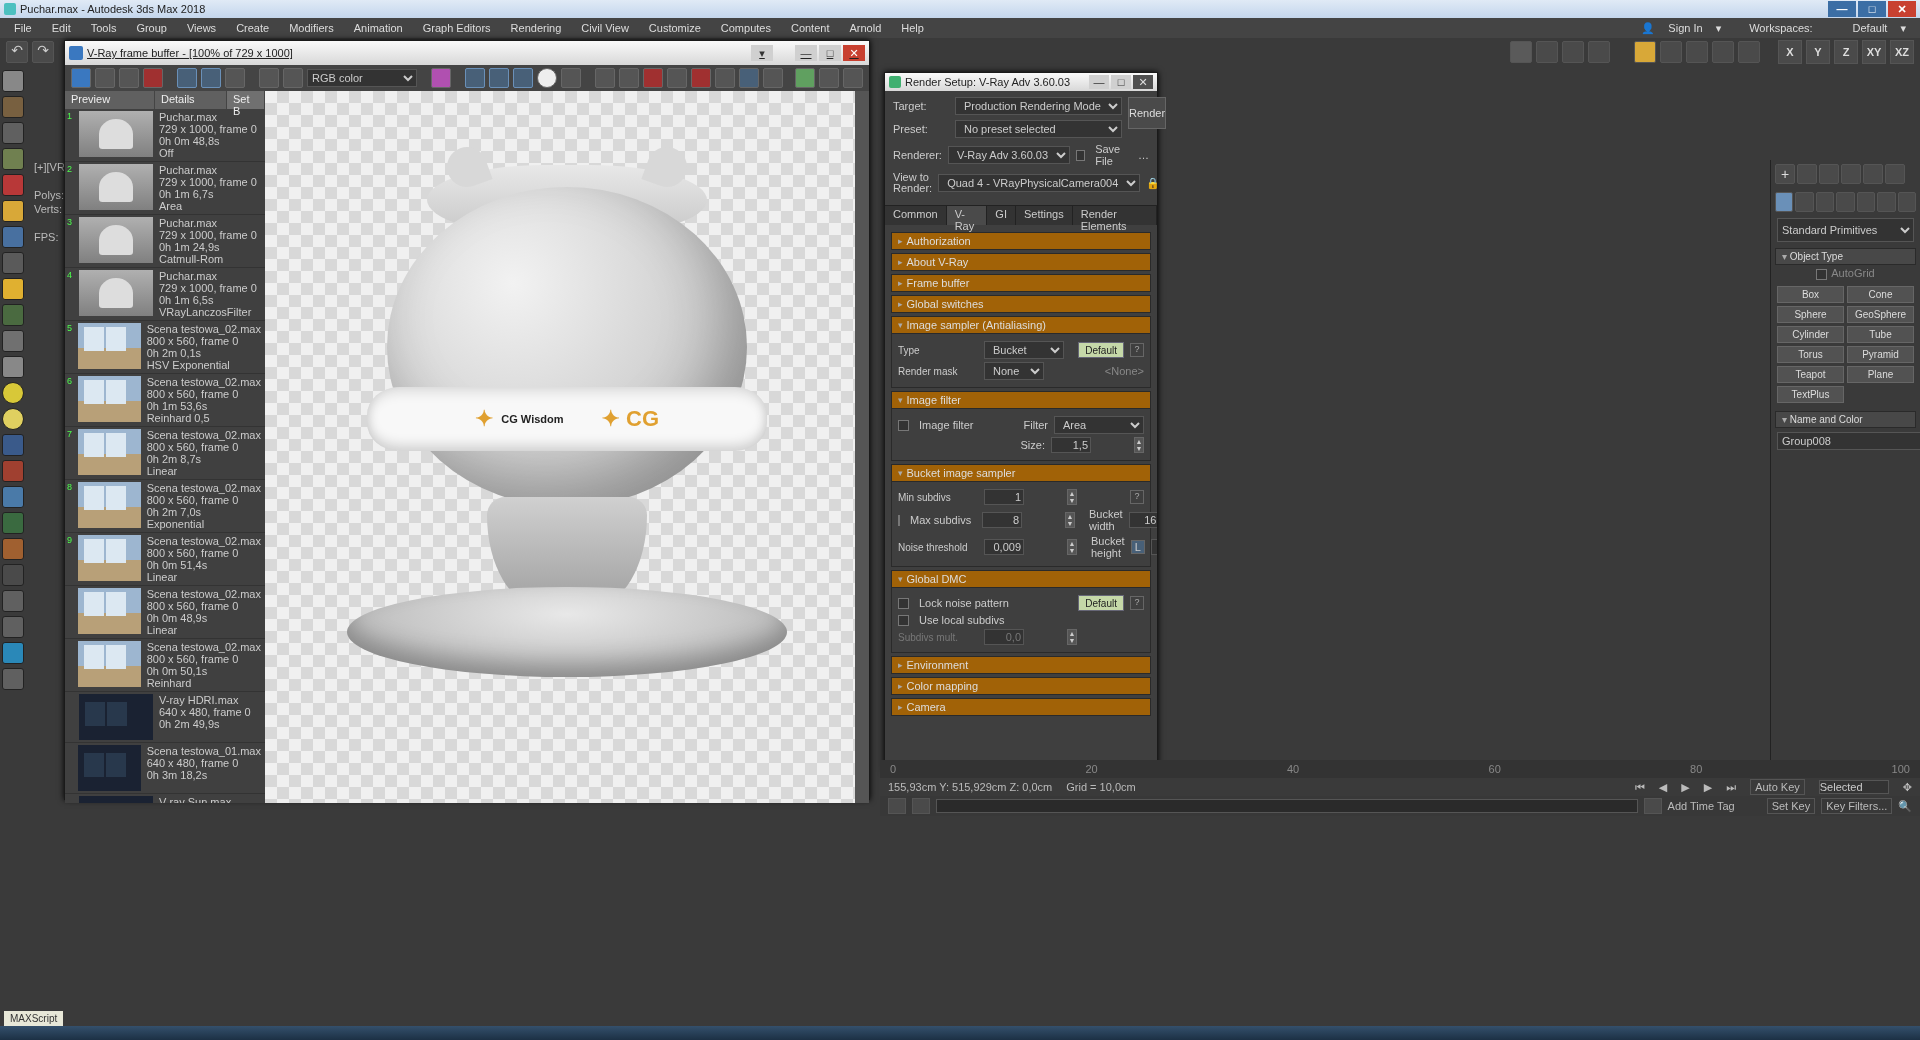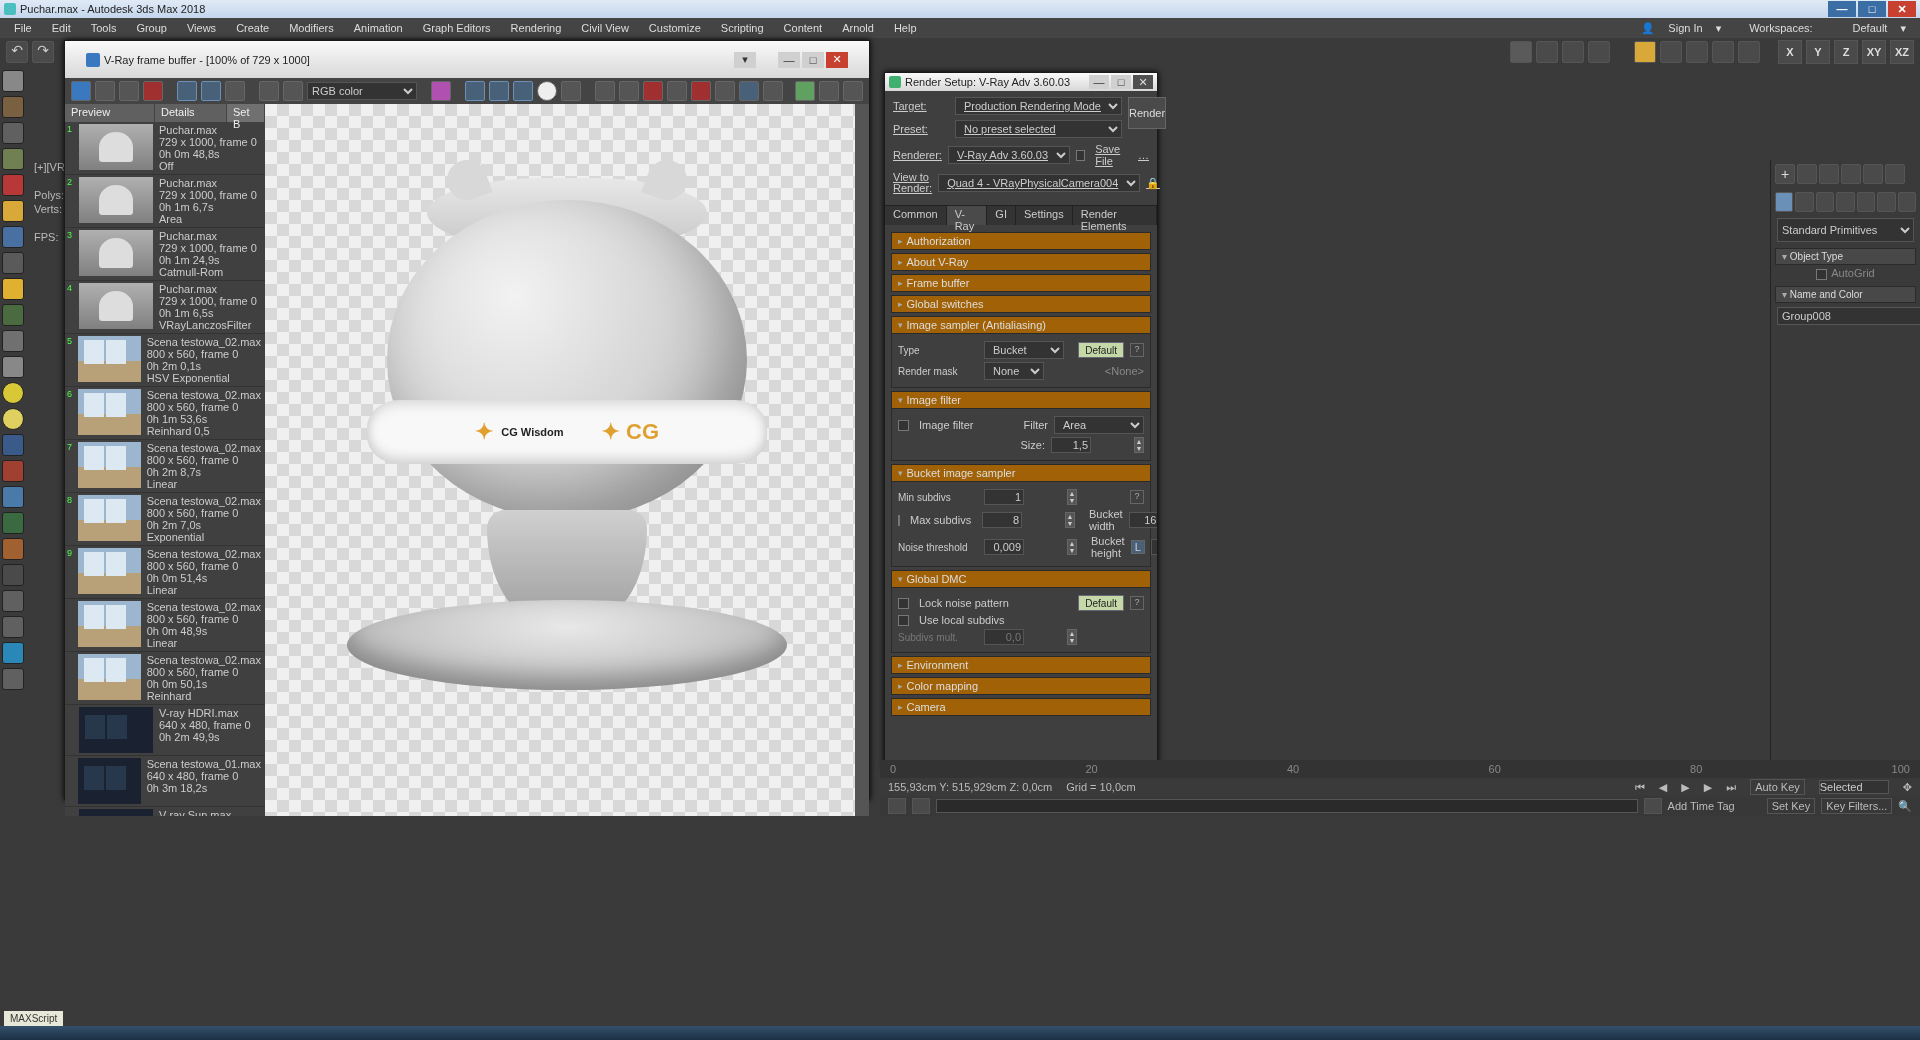--- a/index.html
+++ b/index.html
@@ -31,21 +31,21 @@
 .lefttools .lbtn { width:22px; height:22px; border-radius:3px; border:1px solid #222; }
 
 
 .maxscript { position:absolute; left:4px; bottom:14px; background:#e8e8d8; color:#333; padding:2px 6px; font-size:10px; }
 
 
 .vpstats { position:absolute; left:34px; top:160px; color:#bbb; font-size:10px; line-height:14px; }
 
 
 .vfb { position:absolute; left:64px; top:40px; width:806px; height:760px; background:#3a3a3a; border:1px solid #1a1a1a; box-shadow:0 0 6px #000; }
-.vfb .vfbtitle { height:37px; background:linear-gradient(#fafafa,#d8d8d8); color:#222; display:flex; align-items:center; padding:0 21px; }
+.vfb .vfbtitle { height:24px; background:linear-gradient(#fafafa,#d8d8d8); color:#222; display:flex; align-items:center; padding:0 4px;text-decoration:underline; }
 .vfb .vfbtitle .vicon { width:14px; height:14px; background:#3a78c0; margin-right:4px; border-radius:2px; }
 .vfb .vfbtitle .spacer{flex:1;}
 .vfb .vfbtitle .wbtn { width:22px; height:16px; margin-left:2px; display:flex; align-items:center; justify-content:center; }
 .vfb .vfbtitle .wmin{background:#d0d0d0;color:#333;} .vfb .vfbtitle .wmax{background:#d0d0d0;color:#333;} .vfb .vfbtitle .wclose{background:#c84030;color:#fff;}
 .vfb .vfbtitle .dropmin{ background:#d0d0d0; color:#333; margin-left:0;}
 .vfb .vfbtbar { height:26px; background:#444; display:flex; align-items:center; gap:4px; padding:0 6px; }
 .vfb .vfbtbar .vbtn { width:20px; height:20px; background:#555; border:1px solid #666; border-radius:2px; }
 .vfb .vfbtbar .vbtn.active { background:#486078; border-color:#6a90b8; }
 .vfb .vfbtbar select { background:#333; color:#ccc; border:1px solid #555; height:18px; width:110px; }
 .vfbbody { display:flex; height:calc(100% - 46px); }
@@ -82,21 +82,21 @@
 .trophy .crown:before{left:20px;transform:rotate(-20deg);} .trophy .crown:after{right:20px;transform:rotate(20deg) scaleX(-1);}
 
 
 .rs { position:absolute; left:884px; top:72px; width:274px; height:700px; background:#3f3f3f; border:1px solid #1a1a1a; box-shadow:0 0 6px #000; }
 .rs .rstitle { height:18px; background:linear-gradient(#fafafa,#d8d8d8); color:#222; display:flex; align-items:center; padding:0 4px; }
 .rs .rstitle .ricon{width:12px;height:12px;background:#40b070;margin-right:4px;border-radius:2px;}
 .rs .rstitle .spacer{flex:1;}
 .rs .rstitle .wbtn{width:20px;height:14px;margin-left:2px;display:flex;align-items:center;justify-content:center;}
 .rs .rstitle .wmin{background:#d0d0d0;color:#333;} .rs .rstitle .wmax{background:#d0d0d0;color:#333;} .rs .rstitle .wclose{background:#505050;color:#ddd;}
 .rs .rstop { padding:6px 8px; background:#3f3f3f; }
-.rs .row { display:flex; align-items:center; margin-bottom:5px; gap:6px;text-decoration:underline; }
+.rs .row { display:flex; align-items:center; margin-bottom:5px; gap:6px; }
 .rs .lbl { width:56px; color:#ccc; }
 .rs select,.rs input[type=text]{ background:#333; color:#ccc; border:1px solid #555; height:18px; padding:0 4px; }
 .rs .renderbtn { width:64px; height:32px; background:#4a4a4a; border:1px solid #666; color:#ddd; display:flex; align-items:center; justify-content:center; }
 .rs .tabs { display:flex; background:#333; height:20px; border-top:1px solid #222; }
 .rs .tabs .tab { padding:2px 8px; color:#ccc; border-right:1px solid #222; cursor:pointer; }
 .rs .tabs .tab.active{ background:#4a4a4a; }
 .rs .rollouts { padding:4px 6px; overflow:hidden; }
 .rollhead { background:#a16207; color:#ddd; padding:2px 6px; margin-top:3px; border:1px solid #2a2a2a; display:flex; align-items:center; cursor:pointer;}
 .rollhead:before{content:"▸";margin-right:4px;color:#aaa;font-size:9px;}
 .rollhead.open:before{content:"▾";}
@@ -156,21 +156,21 @@
   <span>Tools</span>
   <span>Group</span>
   <span>Views</span>
   <span>Create</span>
   <span>Modifiers</span>
   <span>Animation</span>
   <span>Graph Editors</span>
   <span>Rendering</span>
   <span>Civil View</span>
   <span>Customize</span>
-  <span>Scripting</span>
+  <span>Computes</span>
   <span>Content</span>
   <span>Arnold</span>
   <span>Help</span>
   <div class="right">
     <span class="signin">👤 <span>Sign In</span> ▾</span>
     <span>Workspaces:</span>
     <span><span>Default</span> ▾</span>
   </div>
 </div>
 
@@ -605,20 +605,34 @@
     <div class="cpb"></div>
     <div class="cpb"></div>
     <div class="cpb"></div>
     <div class="cpb"></div>
     <div class="cpb"></div>
     <div class="cpb"></div>
   </div>
   <select><option>Standard Primitives</option></select>
   <div class="rollh">Object Type</div>
   <div class="autog"><span class="chk"></span><span>AutoGrid</span></div>
+  <div class="objgrid" id="objgrid">
+      <div class="obj">Box</div>
+      <div class="obj">Cone</div>
+      <div class="obj">Sphere</div>
+      <div class="obj">GeoSphere</div>
+      <div class="obj">Cylinder</div>
+      <div class="obj">Tube</div>
+      <div class="obj">Torus</div>
+      <div class="obj">Pyramid</div>
+      <div class="obj">Teapot</div>
+      <div class="obj">Plane</div>
+      <div class="obj">TextPlus</div>
+      <div class="obj" style="visibility: hidden;"></div>
+    </div>
   <div class="rollh">Name and Color</div>
   <div class="namecolor">
     <input value="Group008" style="">
 
   </div>
 </div>
 
 <div class="timeline">
   <span>0</span>
     <span>20</span>

